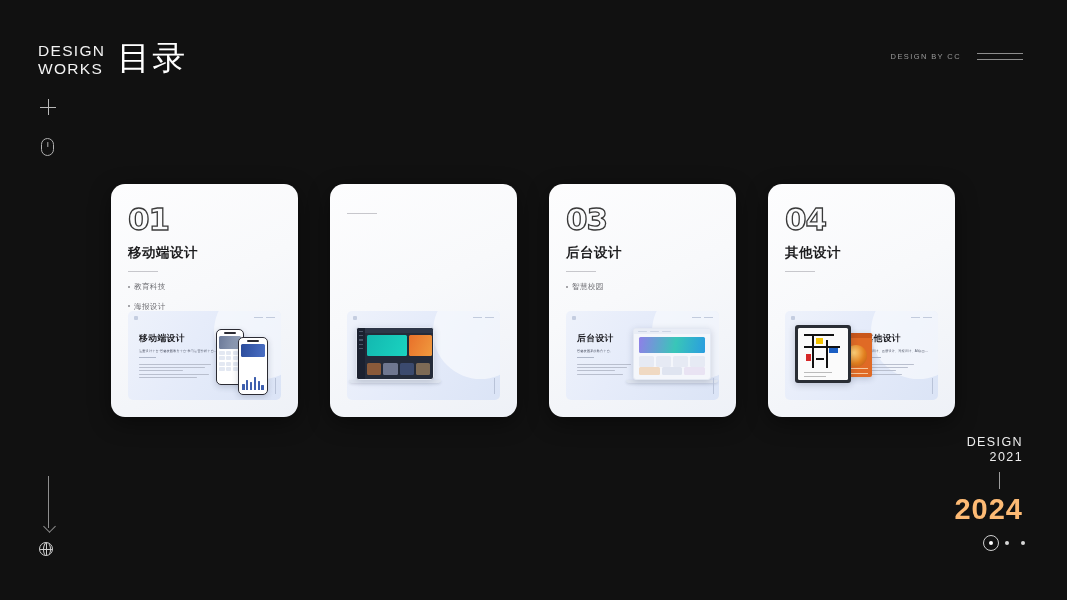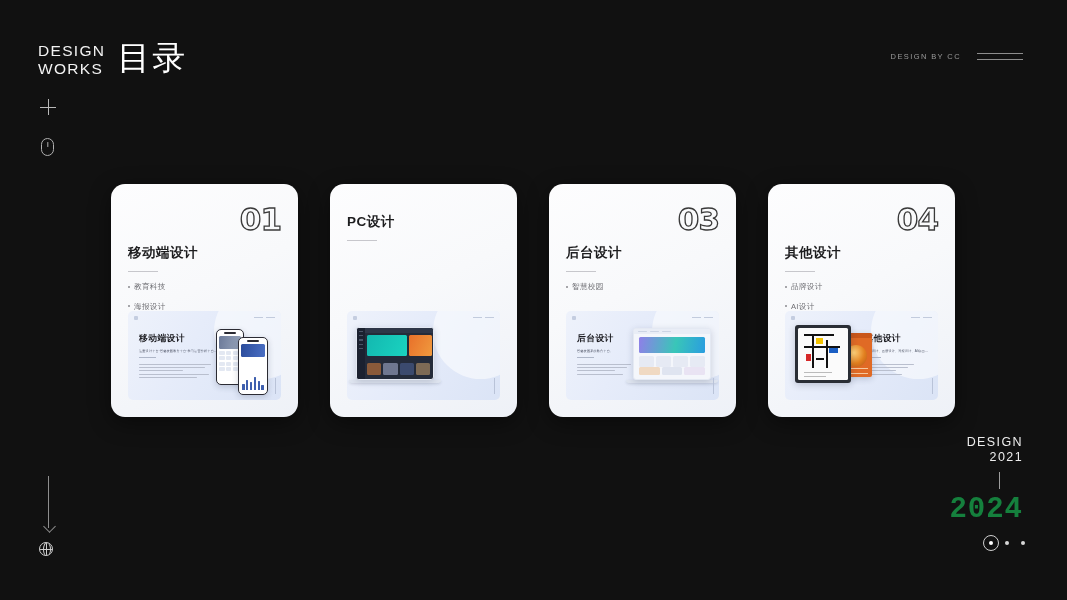--- a/index.html
+++ b/index.html
@@ -67,21 +67,20 @@
     background:linear-gradient(155deg,#fdfdfe 0%,#f8f9fb 45%,#eef1f7 100%);
     box-shadow:0 6px 22px rgba(0,0,0,0.45);
     padding:20px 17px 0 17px;
     position:relative; overflow:hidden;
   }
   .card-num {
     font-size:31px; font-weight:700; letter-spacing:-1px; line-height:1;
     color:transparent;
     -webkit-text-stroke:1.3px #3a3a3a;
     font-family:"DejaVu Sans",sans-serif;
-    text-align:right;
   }
   .card-title {
     margin-top:9px; font-size:13.5px; font-weight:700; color:#1d1d1f; letter-spacing:0.5px;
   }
   .card-rule { margin-top:9px; width:30px; height:1px; background:#c7c7cc; }
   .card-bullets { margin-top:11px; }
   .bullet { font-size:7.6px; color:#6e6e73; line-height:1; margin-bottom:12px;
     display:flex; align-items:center; gap:4px; letter-spacing:0.3px; }
   .bullet::before { content:""; width:2px; height:2px; border-radius:50%;
     background:#8a8a8f; display:block; flex:none; }
@@ -178,21 +177,21 @@
   .book .head { height:5px; background:#c9561a; }
   .book .food { position:absolute; left:4px; top:12px; width:22px; height:22px;
     border-radius:50%; background:radial-gradient(circle at 40% 35%,#ffd27a,#e2801f 55%,#b4521a); }
   .book .ln { position:absolute; left:4px; right:4px; bottom:3px; height:1.2px; background:#f6c79c; }
 
   
   .yearblock { position:absolute; right:44px; top:435px; text-align:right; }
   .yb-label { font-size:12.5px; letter-spacing:1.4px; color:#ededed; line-height:14.5px; font-weight:400; }
   .yb-year-old { font-size:12.5px; letter-spacing:1.4px; color:#ededed; line-height:14.5px; }
   .yb-rule { margin:8px 0 6px auto; width:1.4px; height:17px; background:#9d9d9d; margin-right:23px; }
-  .yb-big { font-size:29px; font-weight:700; letter-spacing:1px; color:#15803d; line-height:1;font-family:Liberation Mono, monospace; }
+  .yb-big { font-size:29px; font-weight:700; letter-spacing:1px; color:#fdba74; line-height:1; }
 
   .pager { position:absolute; right:42px; top:541px; display:flex; align-items:center; gap:12px; }
   .pg { width:4px; height:4px; border-radius:50%; background:#d8d8d8; }
   .pg-active { position:relative; width:4px; height:4px; border-radius:50%; background:#ffffff; }
   .pg-active::after{ content:""; position:absolute; left:50%; top:50%;
     transform:translate(-50%,-50%); width:14px; height:14px; border-radius:50%;
     border:1px solid #cfcfcf; }
 </style>
 </head>
 <body>
@@ -283,21 +282,20 @@
             <span style="height:61%"></span>
             <span style="height:34%"></span>
           </div>
         <div class="ph-cable"></div>
       </div>
       <div class="thumb-sidebar"></div>
     </div>
   </div>
 
   <div class="card">
-    <div class="card-title">PC设计</div>
     <div class="card-rule"></div>
     <div class="thumb">
       <div class="thumb-dot"></div>
       <div class="thumb-topright">
           <i></i>
           <i></i>
         </div>
       <div class="laptop lap2">
         <div class="screen">
           <div class="dash-side">
@@ -370,24 +368,20 @@
         <div class="base"></div>
       </div>
       <div class="thumb-sidebar"></div>
     </div>
   </div>
 
   <div class="card">
     <div class="card-num">04</div>
     <div class="card-title">其他设计</div>
     <div class="card-rule"></div>
-    <div class="card-bullets">
-      <div class="bullet">品牌设计</div>
-      <div class="bullet">AI设计</div>
-    </div>
     <div class="thumb">
       <div class="thumb-dot"></div>
       <div class="thumb-topright">
           <i></i>
           <i></i>
         </div>
       <div class="book">
         <div class="head"></div>
         <div class="food"></div>
         <div class="ln" style="bottom:8px"></div>

